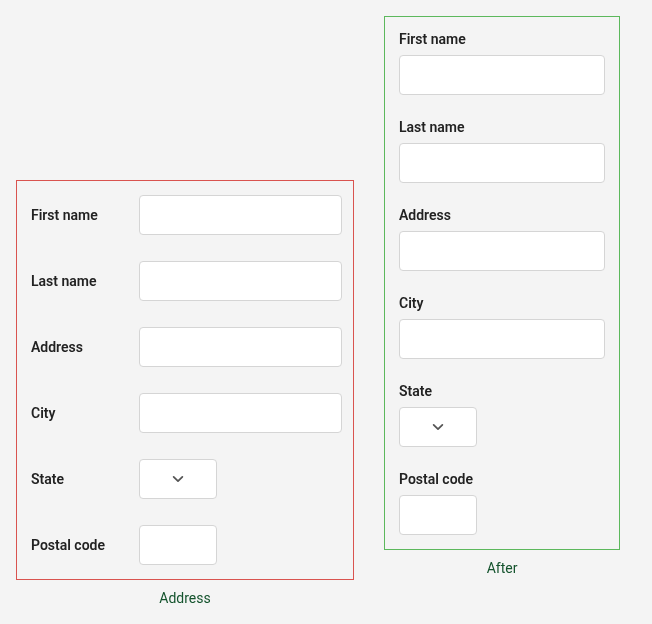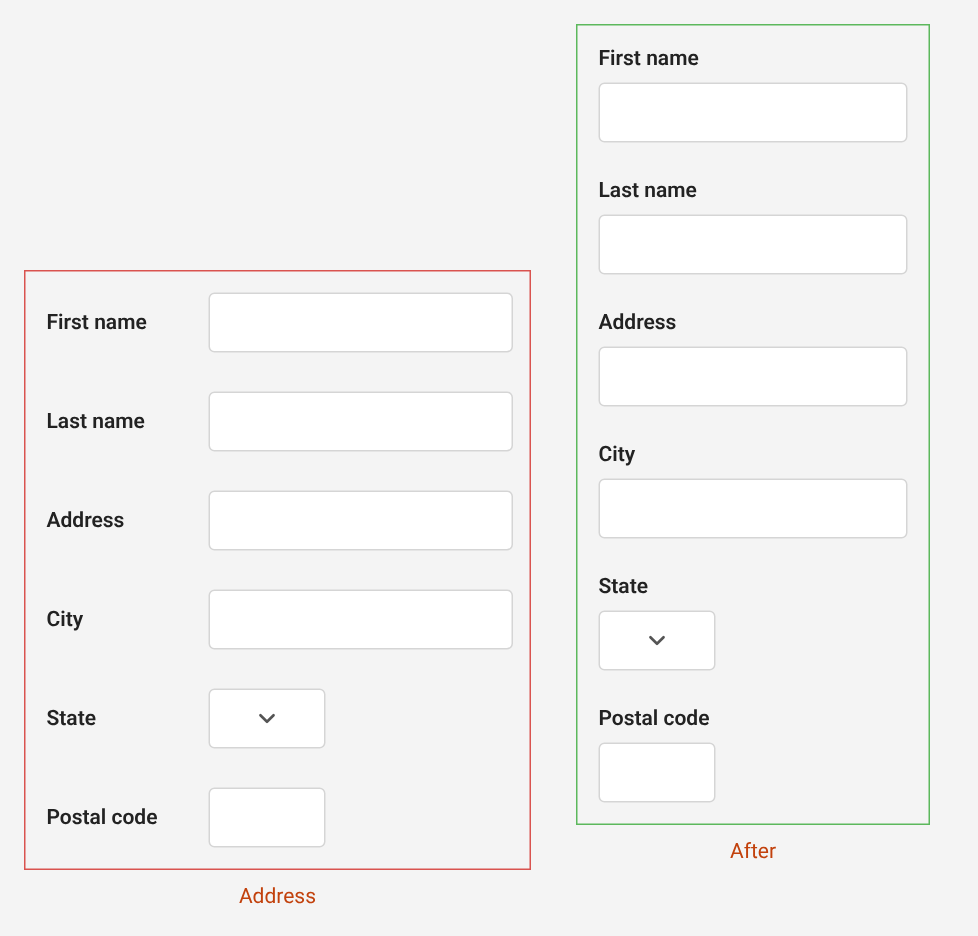--- a/index.html
+++ b/index.html
@@ -34,21 +34,21 @@
       border-color: #d9534f;
       width: 338px;
       margin-top: 164px;
     }
     .panel-after {
       border-color: #5cb85c;
       width: 236px;
     }
     .caption {
       font-size: 14px;
-      color: #c2410c;
+      color: #14532d;
       margin-top: 10px;
       text-align: center;
     }
     
     .row-horizontal {
       display: flex;
       align-items: center;
       margin-bottom: 26px;
     }
     .row-horizontal:last-child {

